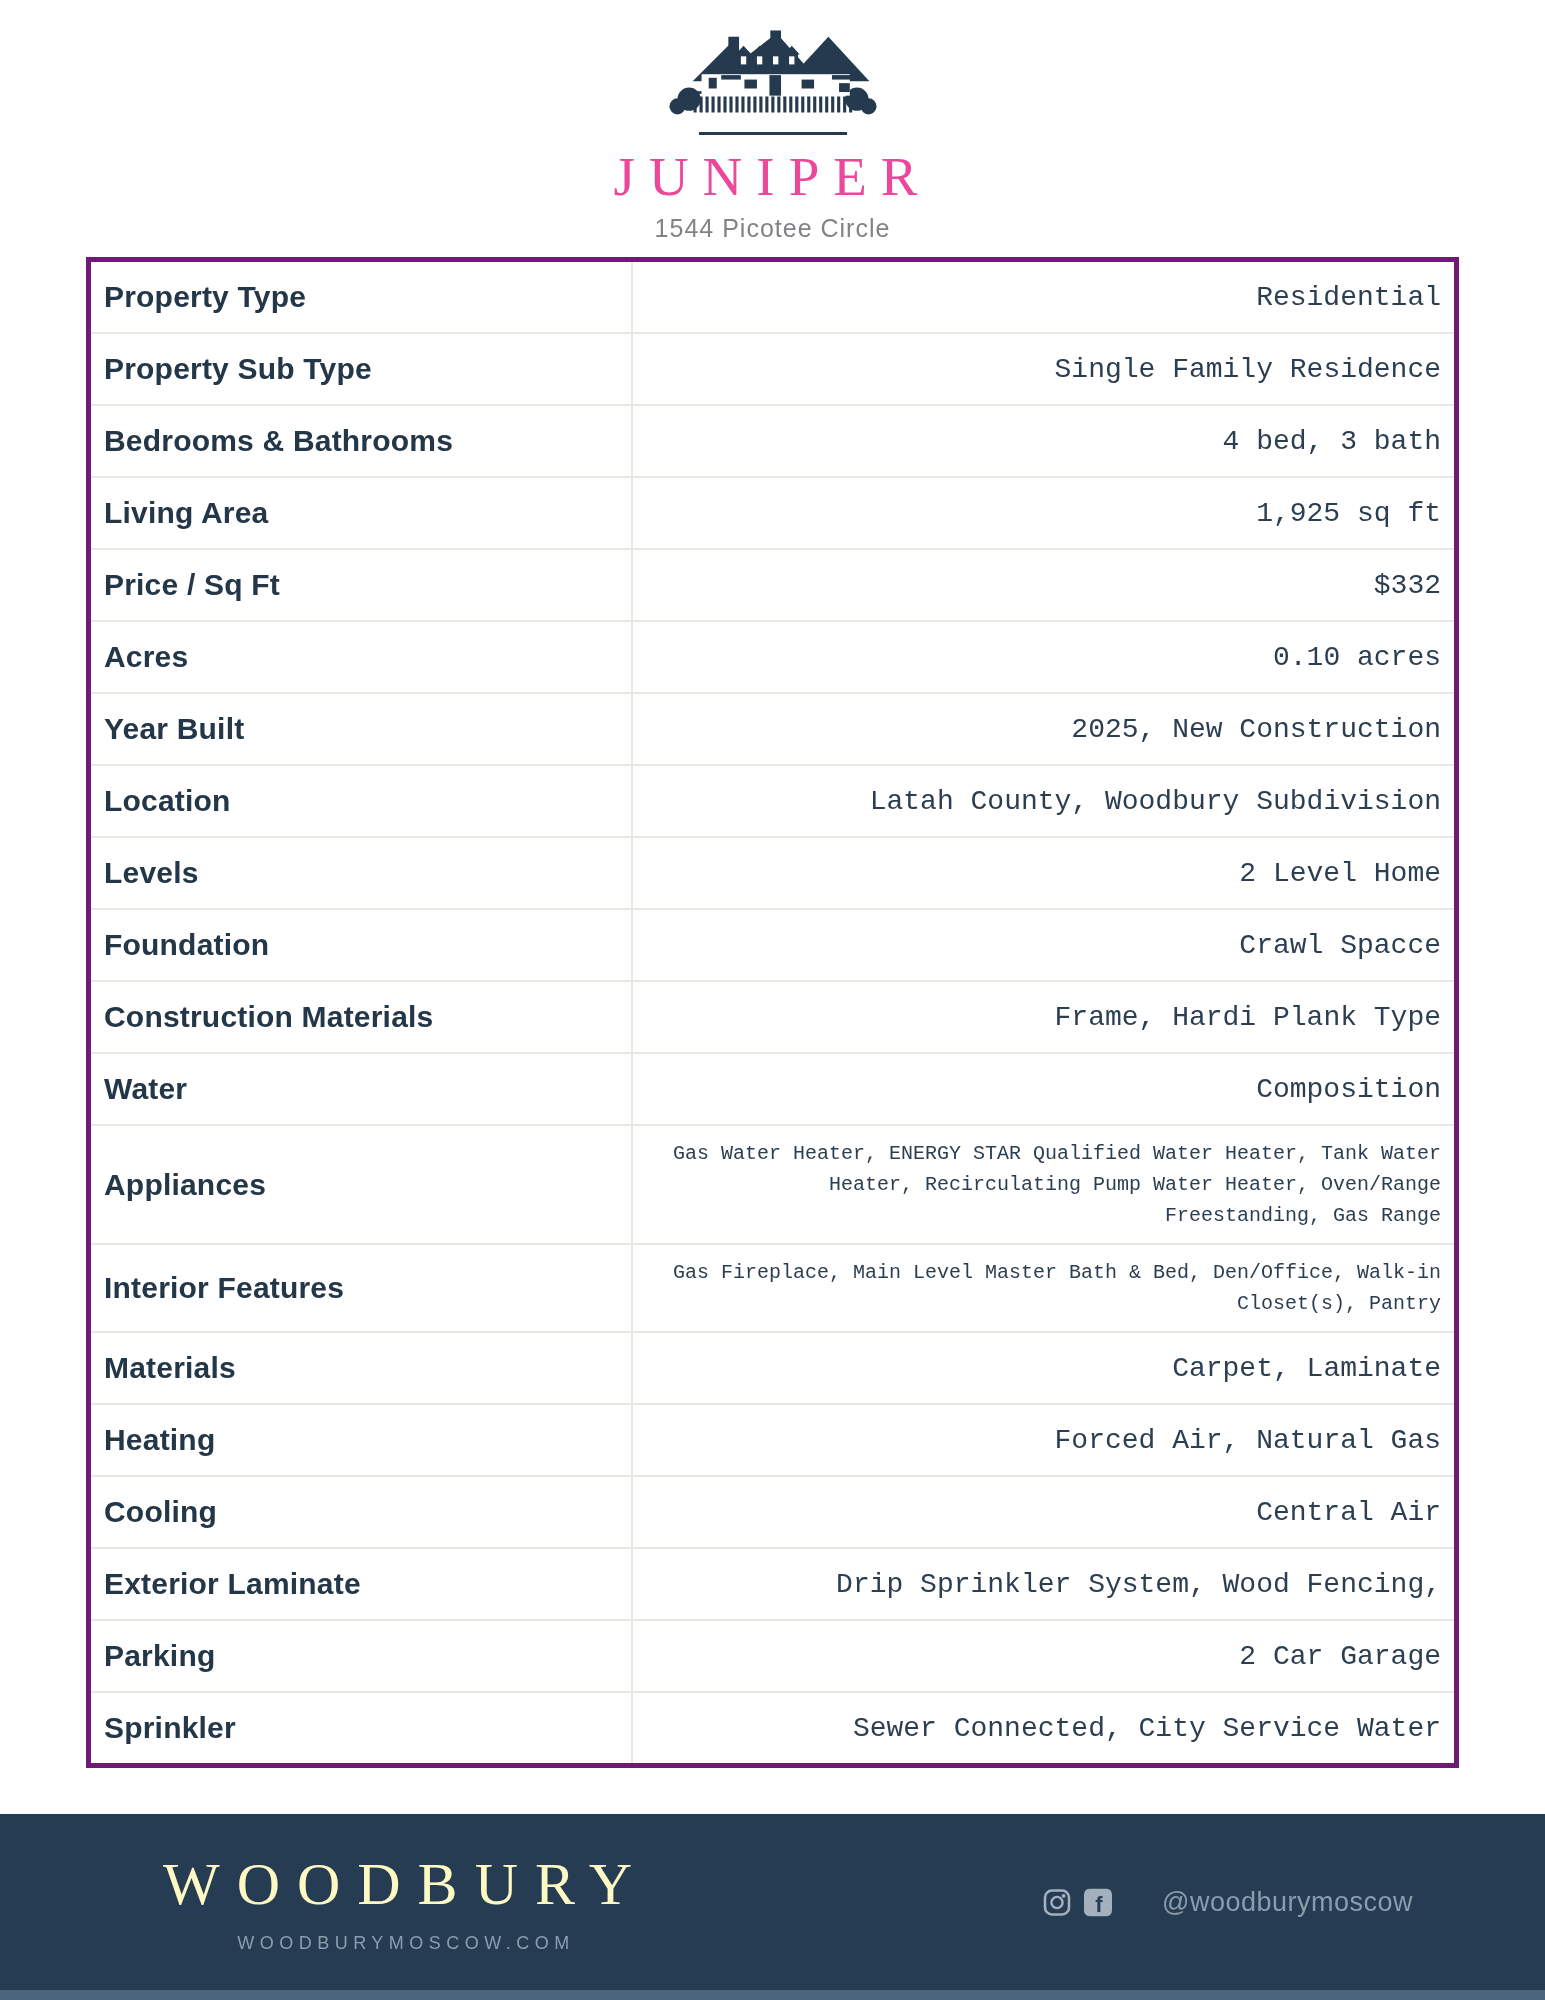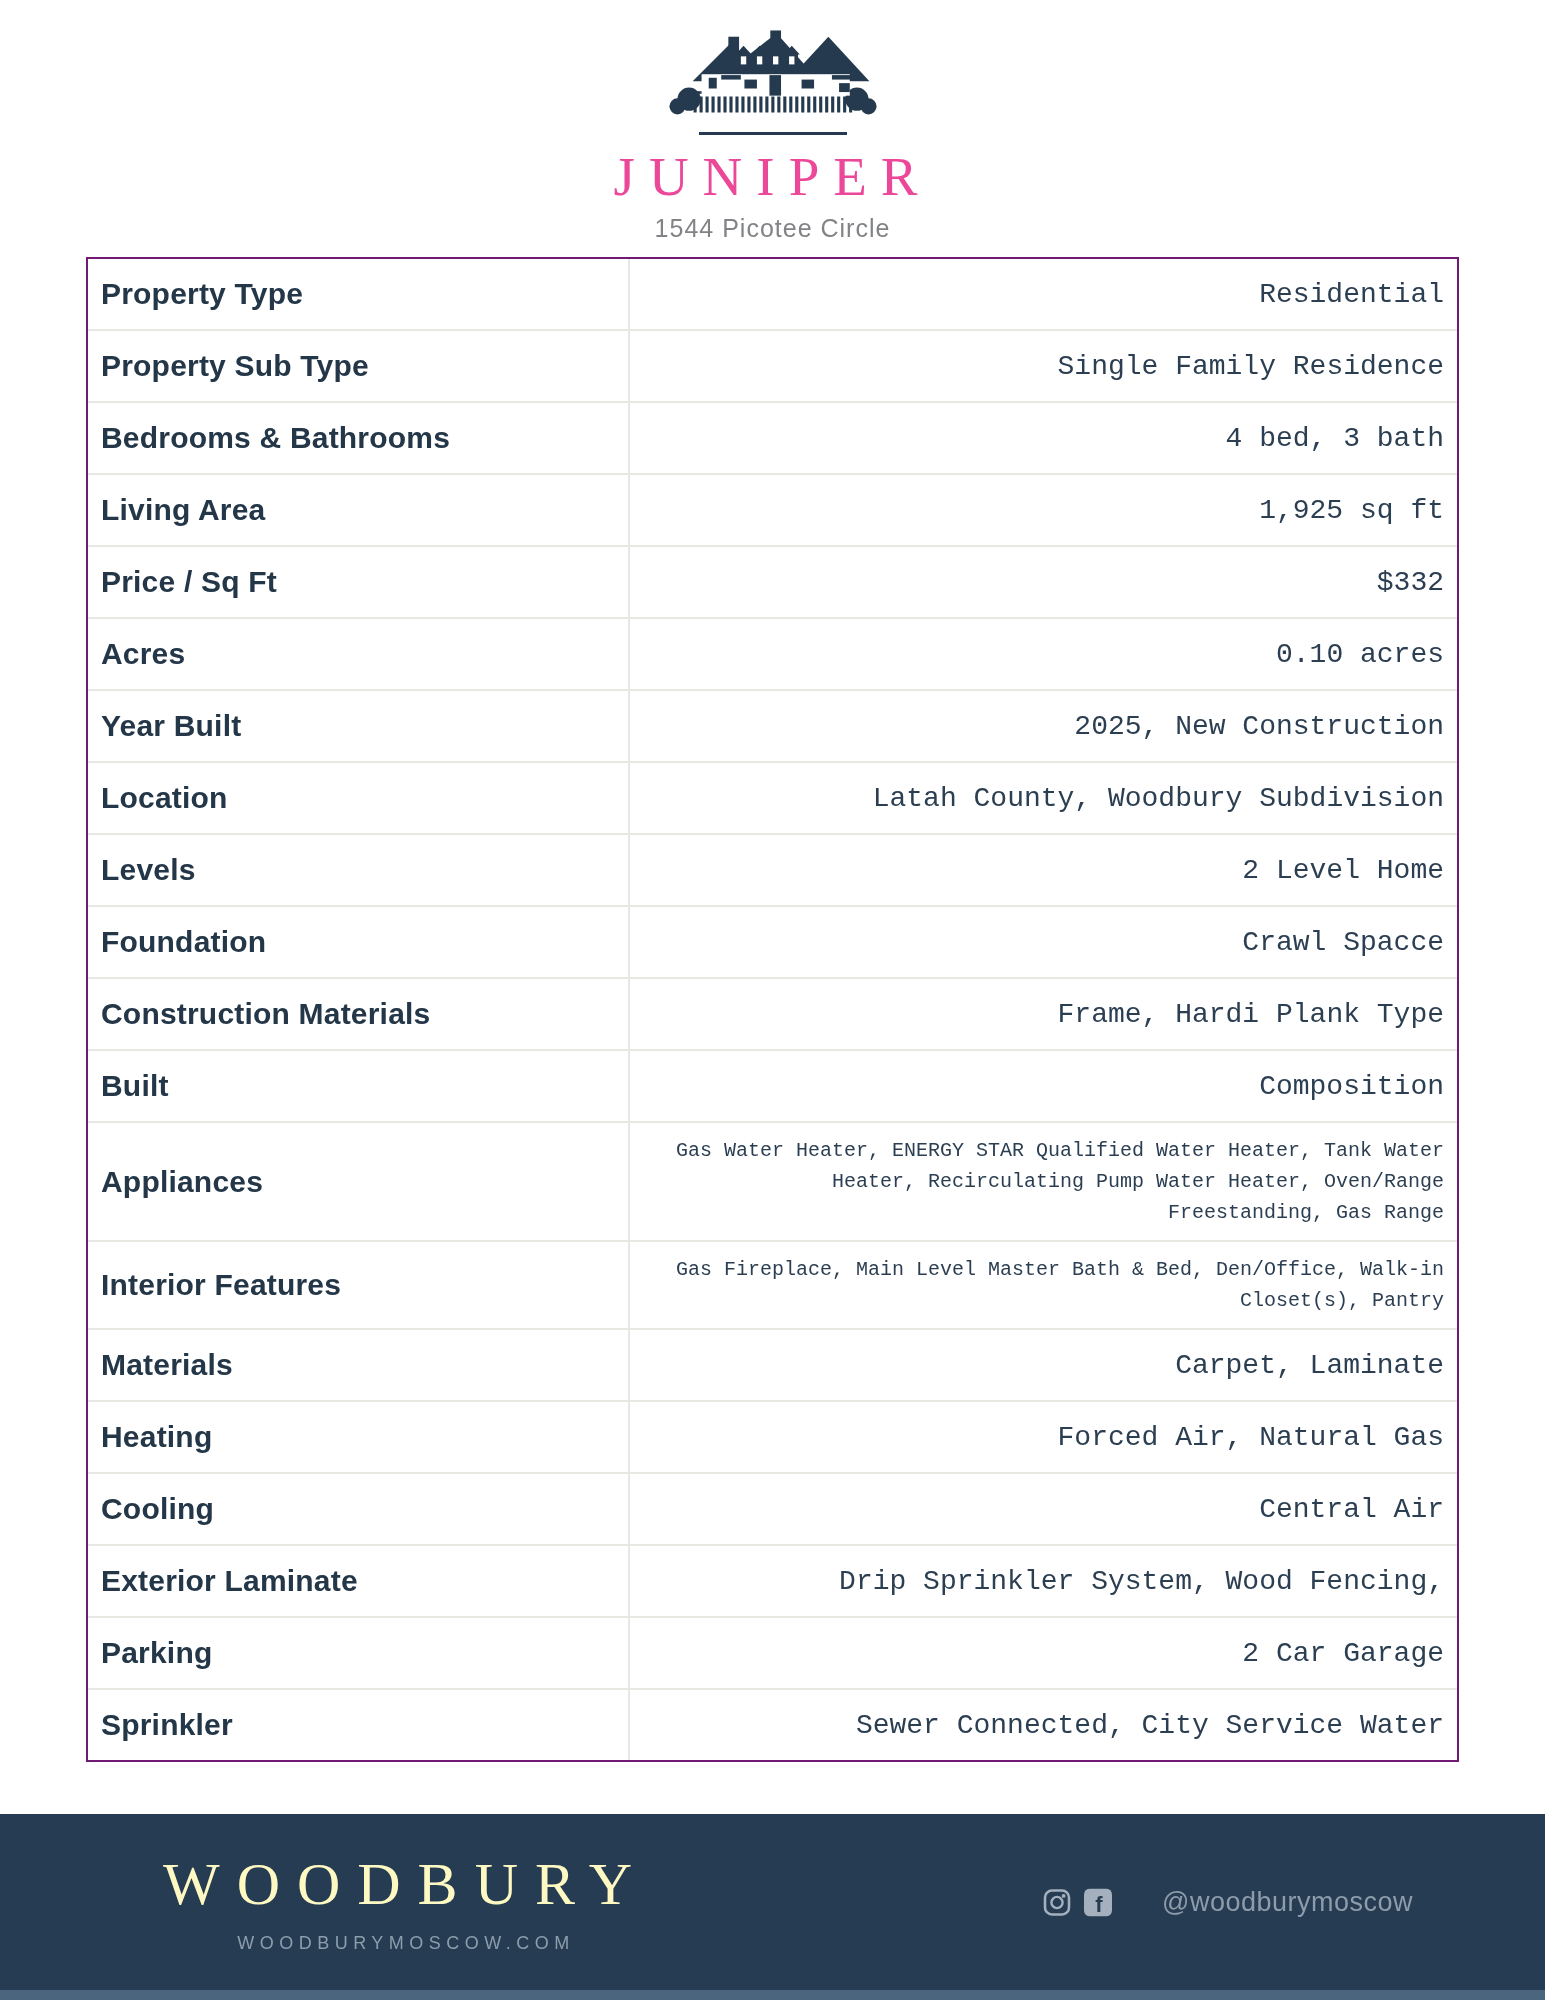--- a/index.html
+++ b/index.html
@@ -32,21 +32,21 @@
     margin-top: 6px;
     font-size: 25px;
     color: #818386;
     letter-spacing: 1px;
   }
 
   
   .spec-table {
     width: 1373px;
     margin: 14px auto 0 auto;
-    border: 2px solid #701a75;
+    border: 5px solid #701a75;
   }
   .spec-row {
     display: flex;
     border-bottom: 2px solid #e9e7e2;
     background: #ffffff;
   }
   .spec-row:last-child { border-bottom: none; }
   .cell-label {
     width: 540px;
     min-height: 70px;
@@ -226,21 +226,21 @@
     </div>
     <div class="spec-row">
       <div class="cell-label">Foundation</div>
       <div class="cell-value">Crawl Spacce</div>
     </div>
     <div class="spec-row">
       <div class="cell-label">Construction Materials</div>
       <div class="cell-value">Frame, Hardi Plank Type</div>
     </div>
     <div class="spec-row">
-      <div class="cell-label">Built</div>
+      <div class="cell-label">Water</div>
       <div class="cell-value">Composition</div>
     </div>
     <div class="spec-row small lines3">
       <div class="cell-label">Appliances</div>
       <div class="cell-value">Gas Water Heater, ENERGY STAR Qualified Water Heater, Tank Water Heater, Recirculating Pump Water Heater, Oven/Range Freestanding, Gas Range</div>
     </div>
     <div class="spec-row small lines2">
       <div class="cell-label">Interior Features</div>
       <div class="cell-value">Gas Fireplace, Main Level Master Bath &amp; Bed, Den/Office, Walk-in Closet(s), Pantry</div>
     </div>

